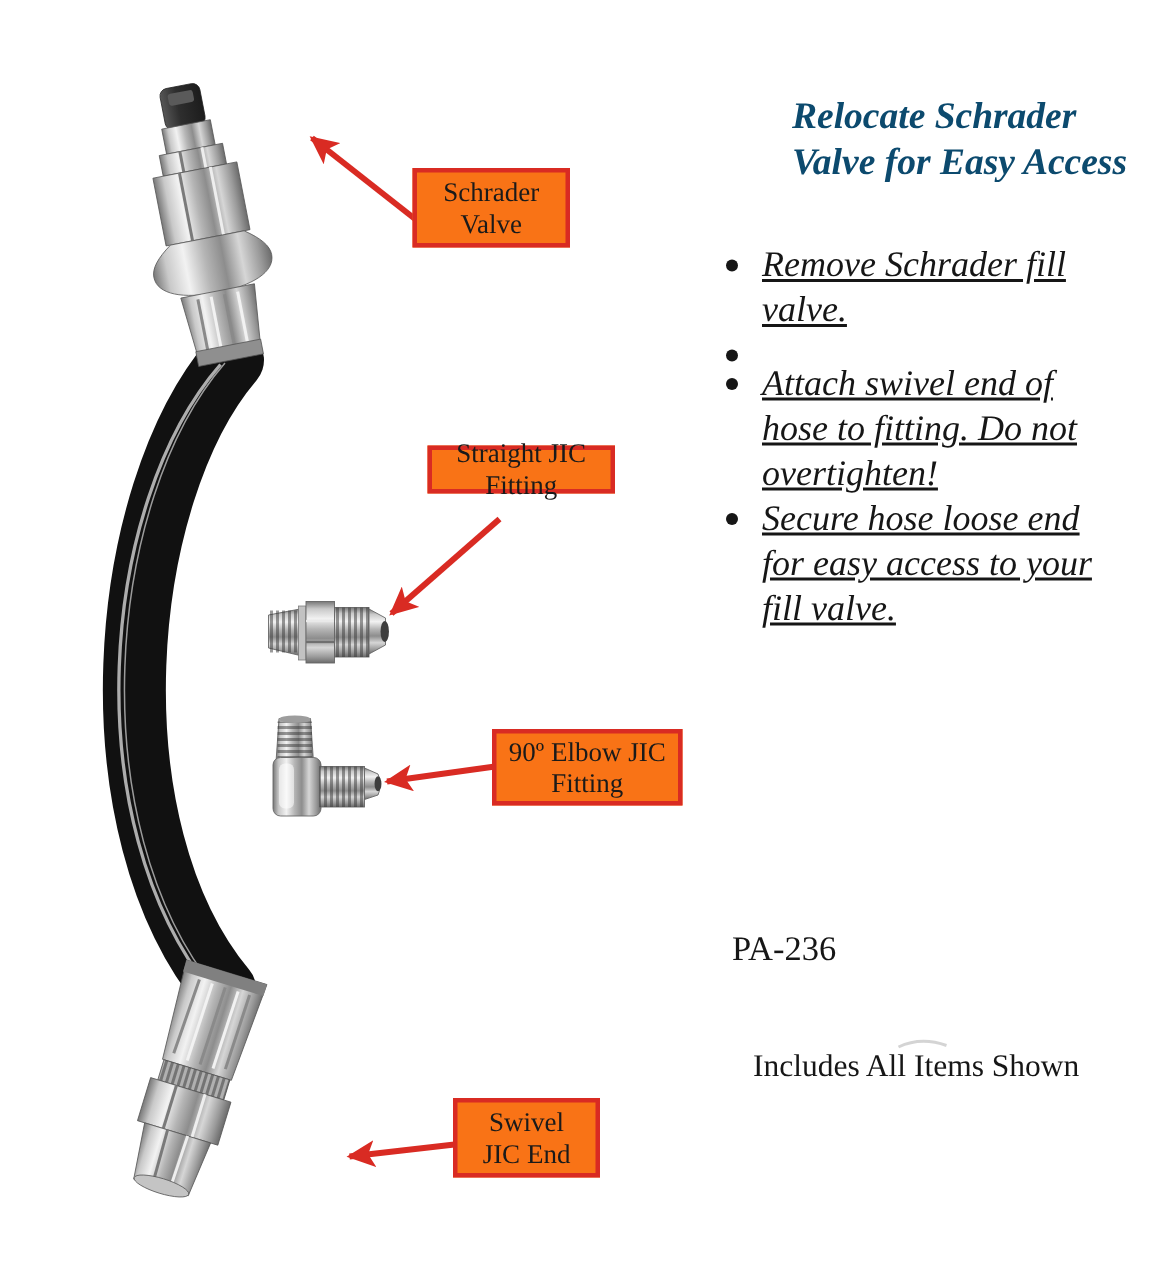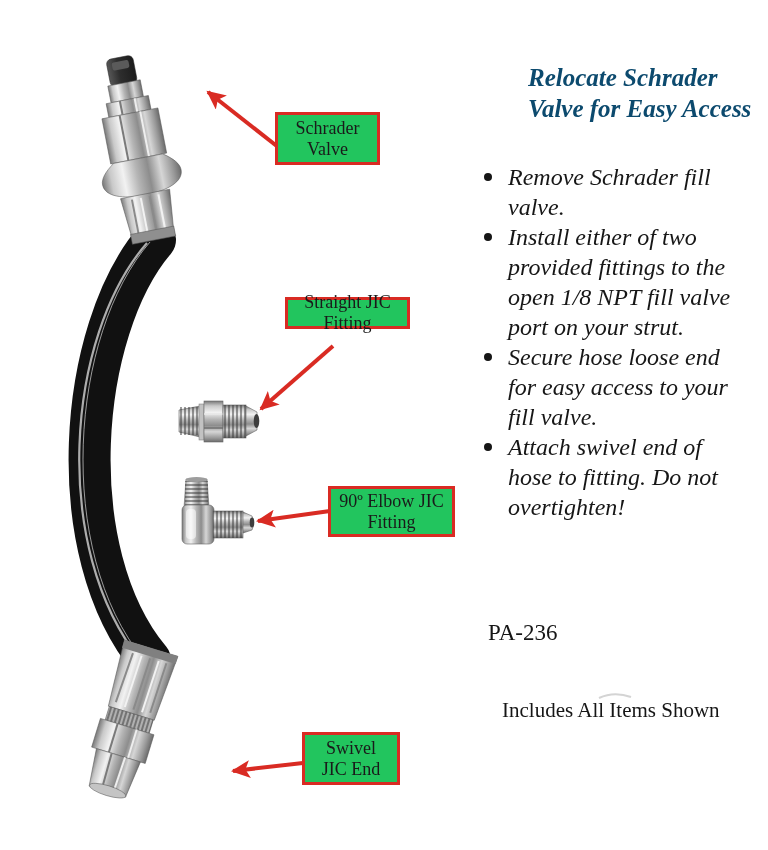--- a/index.html
+++ b/index.html
@@ -4,21 +4,21 @@
 <style>
   html,body{margin:0;padding:0;background:#ffffff;}
   body{width:768px;height:850px;overflow:hidden;font-family:"Liberation Serif", serif;}
   .stage{position:relative;width:768px;height:850px;background:#ffffff;}
   .photo-svg{position:absolute;left:0;top:0;width:768px;height:850px;}
 
   
   .callout{
     position:absolute;
     border:3px solid #d92b23;
-    background:#22c55e;
+    background:#f97316;
     display:flex;align-items:center;justify-content:center;
     text-align:center;
     font-size:18px;line-height:21px;color:#1a1a1a;
     white-space:pre-line;
     box-sizing:border-box;
   }
   .co-schrader{left:275px;top:112px;width:105px;height:53px;}
   .co-straight{left:285px;top:297px;width:125px;height:32px;}
   .co-elbow  {left:328px;top:486px;width:127px;height:51px;}
   .co-swivel {left:302px;top:732px;width:98px;height:53px;}
@@ -34,20 +34,21 @@
     list-style:none;margin:0;padding:0;
   }
   .bullets li{display:flex;margin:0;padding:0;}
   .bullet-dot{
     flex:0 0 auto;width:8px;height:8px;border-radius:50%;
     background:#161616;margin:11px 16px 0 0;
   }
   .bullet-text{
     font-size:24px;line-height:30px;font-style:italic;color:#161616;
     white-space:pre-line;
+    text-decoration:underline;
   }
   .part-number{
     position:absolute;left:488px;top:620px;
     font-size:23px;color:#161616;
   }
   .includes-note{
     position:absolute;left:502px;top:698px;
     font-size:21px;color:#161616;
   }
 </style>
@@ -192,35 +193,31 @@
 Valve for Easy Access</div>
 
   <ul class="bullets">
     <li>
       <span class="bullet-dot"></span>
       <span class="bullet-text">Remove Schrader fill
 valve.</span>
     </li>
     <li>
       <span class="bullet-dot"></span>
-      <span class="bullet-text">Install either of two
-provided fittings to the
-open 1/8 NPT fill valve
-port on your strut.</span>
+    </li>
+    <li>
+      <span class="bullet-dot"></span>
+      <span class="bullet-text">Attach swivel end of
+hose to fitting. Do not
+overtighten!</span>
     </li>
     <li>
       <span class="bullet-dot"></span>
       <span class="bullet-text">Secure hose loose end
 for easy access to your
 fill valve.</span>
     </li>
-    <li>
-      <span class="bullet-dot"></span>
-      <span class="bullet-text">Attach swivel end of
-hose to fitting. Do not
-overtighten!</span>
-    </li>
   </ul>
 
   <div class="part-number">PA-236</div>
   <div class="includes-note">Includes All Items Shown</div>
 
 </div>
 
 </body></html>

